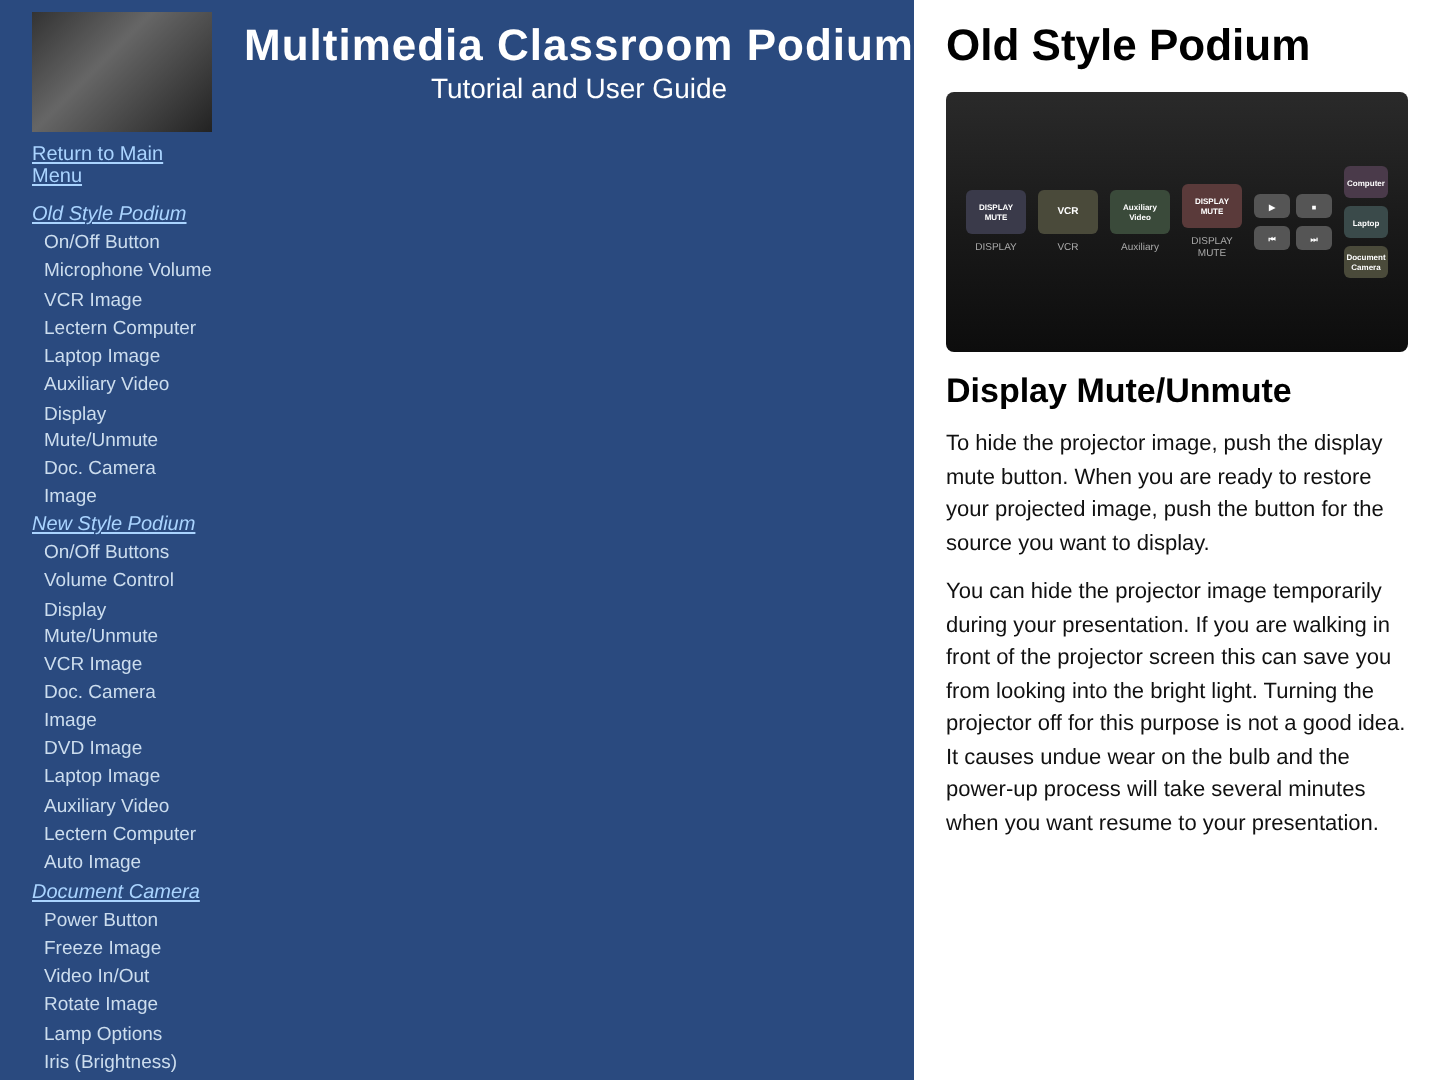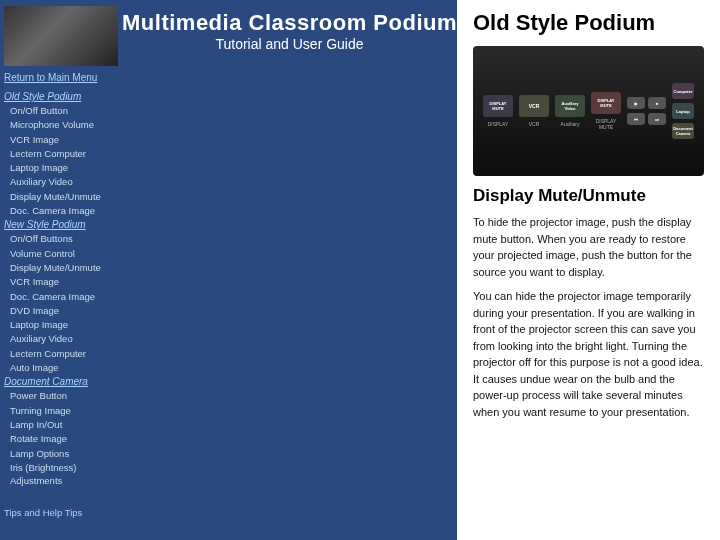--- a/index.html
+++ b/index.html
@@ -12,21 +12,21 @@
       flex-direction: row;
     }
 
     
     #sidebar {
       width: 122px;
       min-width: 122px;
       background: #2a4a7f;
       color: #fff;
       font-size: 10px;
-      padding: 6px 4px;
+      padding: 6px 16px;
       overflow-y: auto;
       flex-shrink: 0;
     }
 
     
     #sidebar-thumb {
       width: 100%;
       height: 60px;
       background: #1a1a1a;
       margin-bottom: 6px;
@@ -253,22 +253,22 @@
   <span class="nav-item">VCR Image</span>
   <span class="nav-item">Doc. Camera Image</span>
   <span class="nav-item">DVD Image</span>
   <span class="nav-item">Laptop Image</span>
   <span class="nav-item">Auxiliary Video</span>
   <span class="nav-item">Lectern Computer</span>
   <span class="nav-item">Auto Image</span>
 
   <span class="section-title section-gap">Document Camera</span>
   <span class="nav-item">Power Button</span>
-  <span class="nav-item">Turning Image</span>
-  <span class="nav-item">Lamp In/Out</span>
+  <span class="nav-item">Freeze Image</span>
+  <span class="nav-item">Video In/Out</span>
   <span class="nav-item">Rotate Image</span>
   <span class="nav-item">Lamp Options</span>
   <span class="nav-item">Iris (Brightness) Adjustments</span>
 
   <a class="tips-link">Tips and Help Tips</a>
 </div>
 
 <div id="main">
   <div id="header">
     <h1>Multimedia Classroom Podium</h1>

